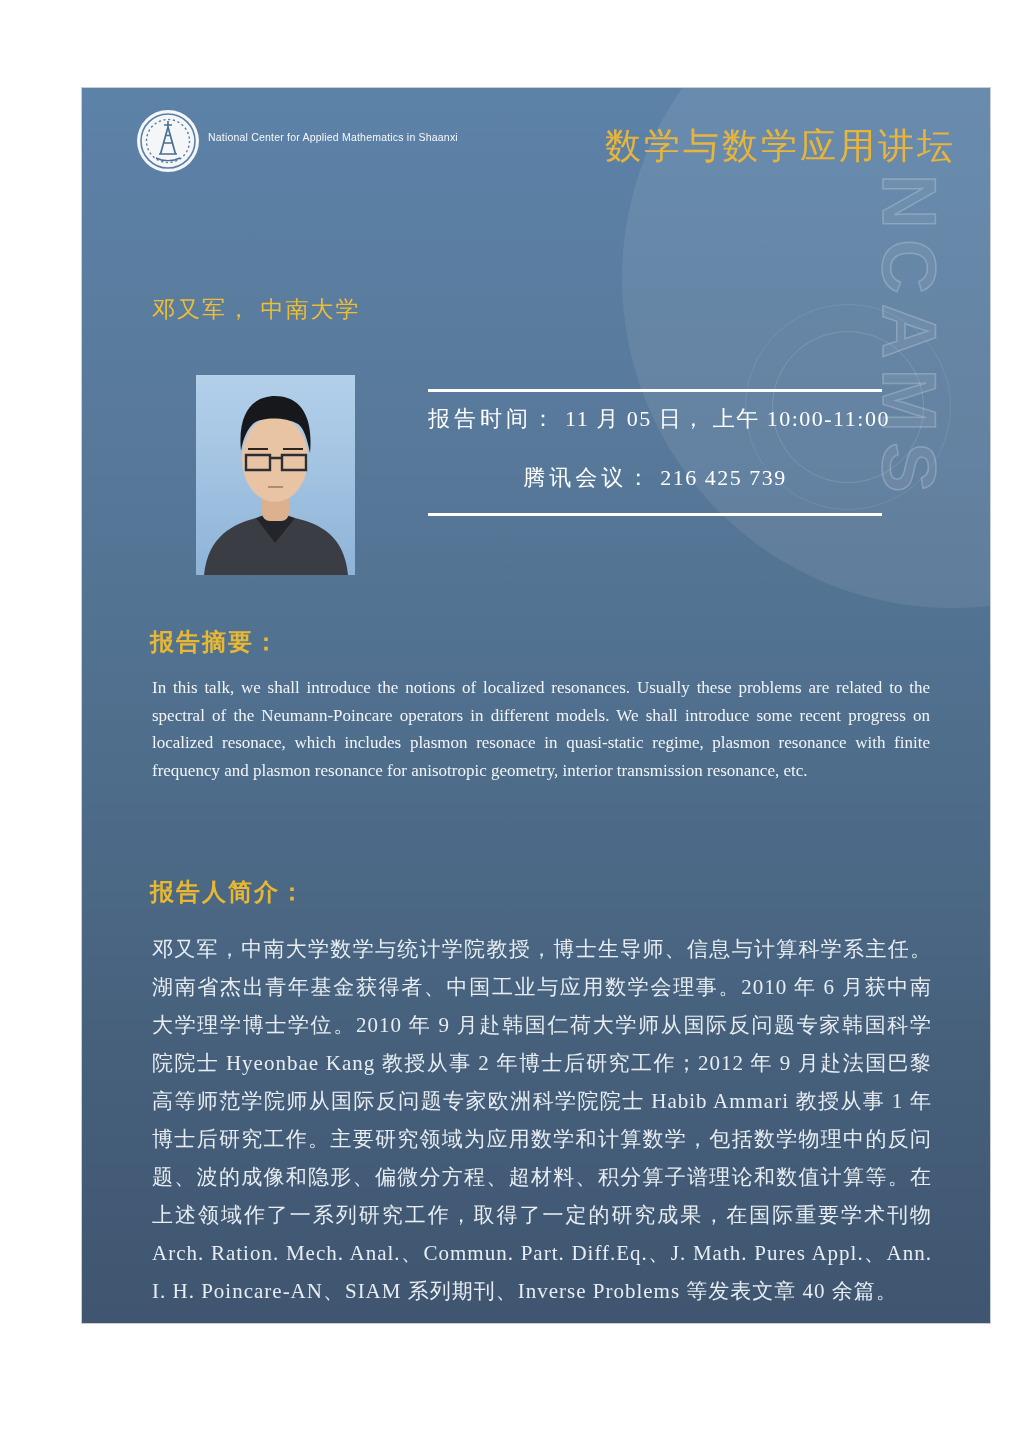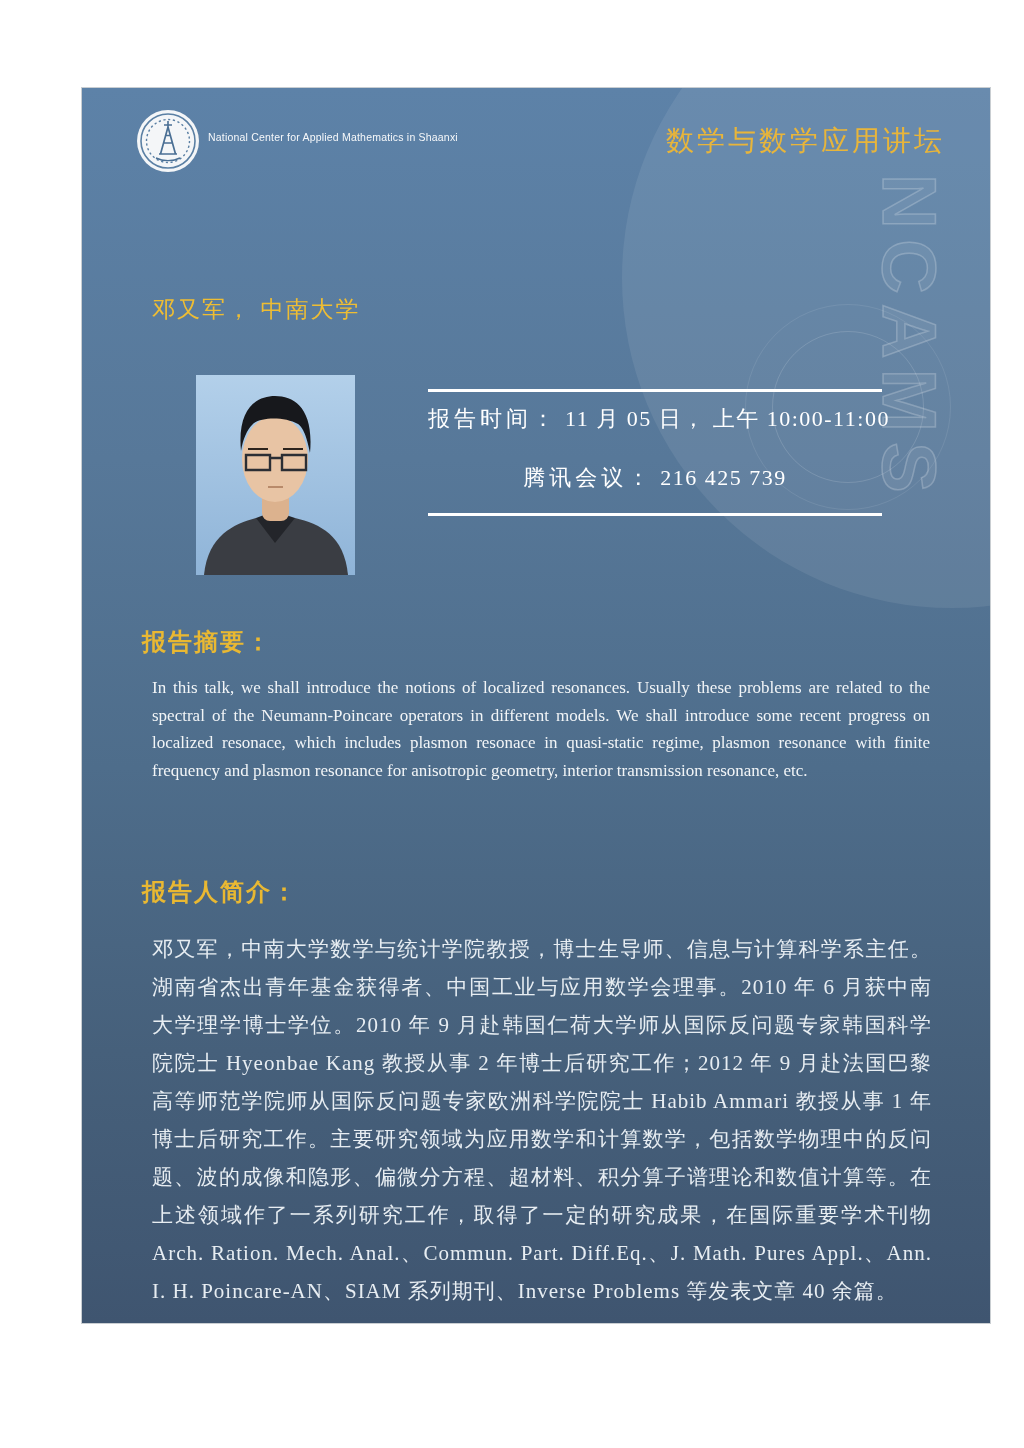--- a/index.html
+++ b/index.html
@@ -28,21 +28,21 @@
     color:rgba(255,255,255,0.06);-webkit-text-stroke:1.5px rgba(255,255,255,0.22);
     white-space:nowrap;line-height:1;
   }
   
   .logo{position:absolute;left:55px;top:22px;width:62px;height:62px;}
   .org{position:absolute;left:126px;top:30px;color:#ffffff;}
   .org-cn{font-size:26px;font-weight:bold;letter-spacing:2px;line-height:1.1;
           font-family:"Liberation Sans",sans-serif;}
   .org-en{font-size:10.5px;margin-top:13px;letter-spacing:0.2px;opacity:0.95;}
   .series{
-    position:absolute;right:45px;top:34px;font-size:28px;letter-spacing:3px;
+    position:absolute;right:34px;top:34px;font-size:36px;letter-spacing:3px;
     color:#e8b53a;font-family:"Liberation Sans",sans-serif;
   }
   
   .title{
     position:absolute;left:70px;top:138px;width:800px;
     font-family:"Liberation Serif",serif;font-weight:bold;font-size:26px;color:#f0bd24;
   }
   .speaker{
     position:absolute;left:70px;top:206px;font-size:23px;letter-spacing:2px;color:#eebd33;
     font-family:"Liberation Sans",sans-serif;
@@ -57,21 +57,21 @@
     padding:12px 0 20px 0;color:#ffffff;
   }
   .info-line{
     font-family:"Liberation Serif",serif;font-size:22px;letter-spacing:1.5px;
     white-space:nowrap;
   }
   .info-line + .info-line{margin-top:29px;text-align:center;}
   .info-label{letter-spacing:4px;}
   
   .sec-heading{
-    position:absolute;left:60px;font-size:24px;font-weight:bold;letter-spacing:2px;color:#e9b832;
+    position:absolute;left:68px;font-size:24px;font-weight:bold;letter-spacing:2px;color:#e9b832;
     font-family:"Liberation Sans",sans-serif;
   }
   .abstract-heading{top:538px;}
   .abstract-body{
     position:absolute;left:70px;top:586px;width:778px;
     font-family:"Liberation Serif",serif;font-size:17px;line-height:27.5px;
     color:#f2f5f7;text-align:justify;
   }
   .bio-heading{top:788px;}
   .bio-body{

